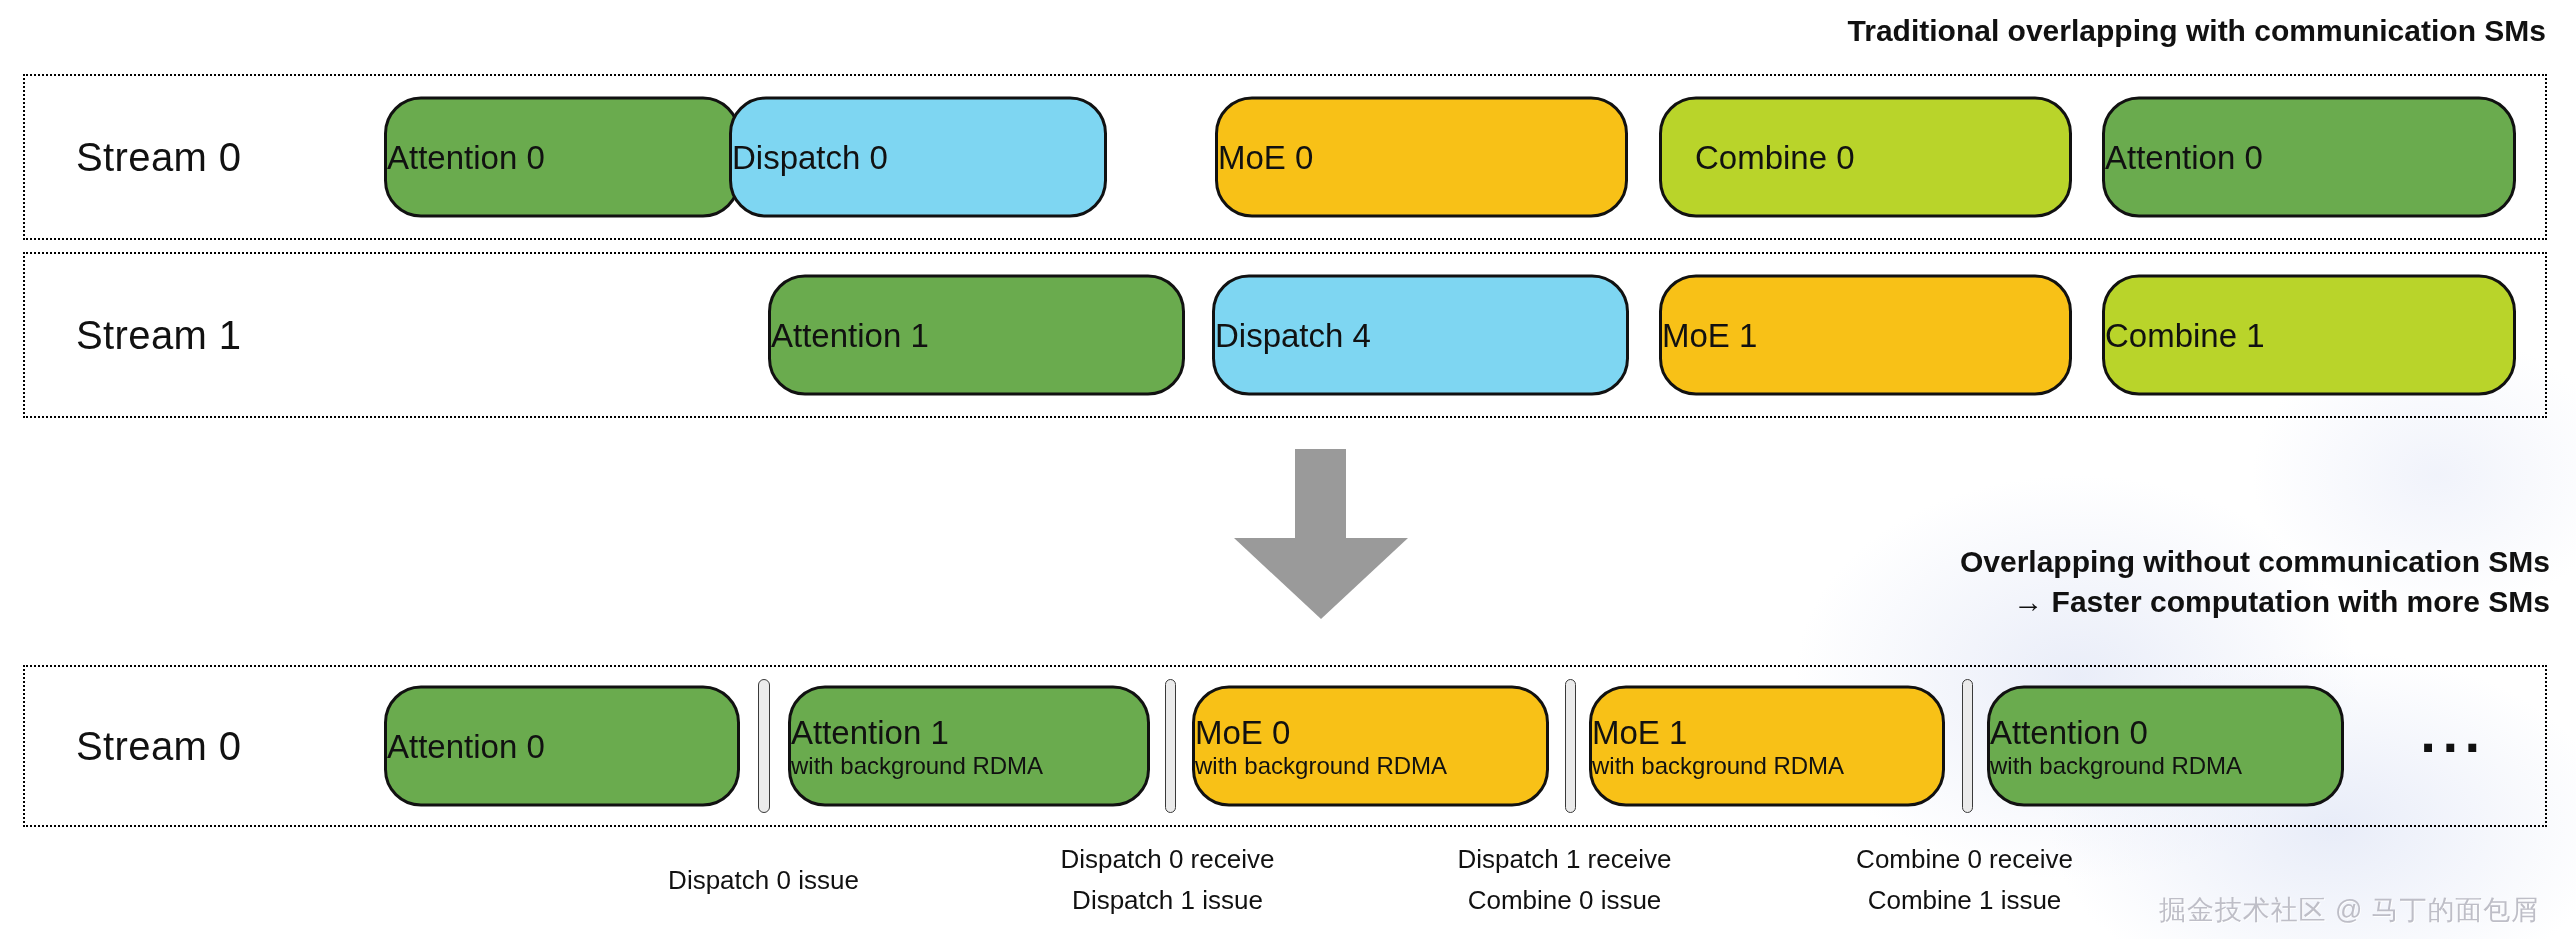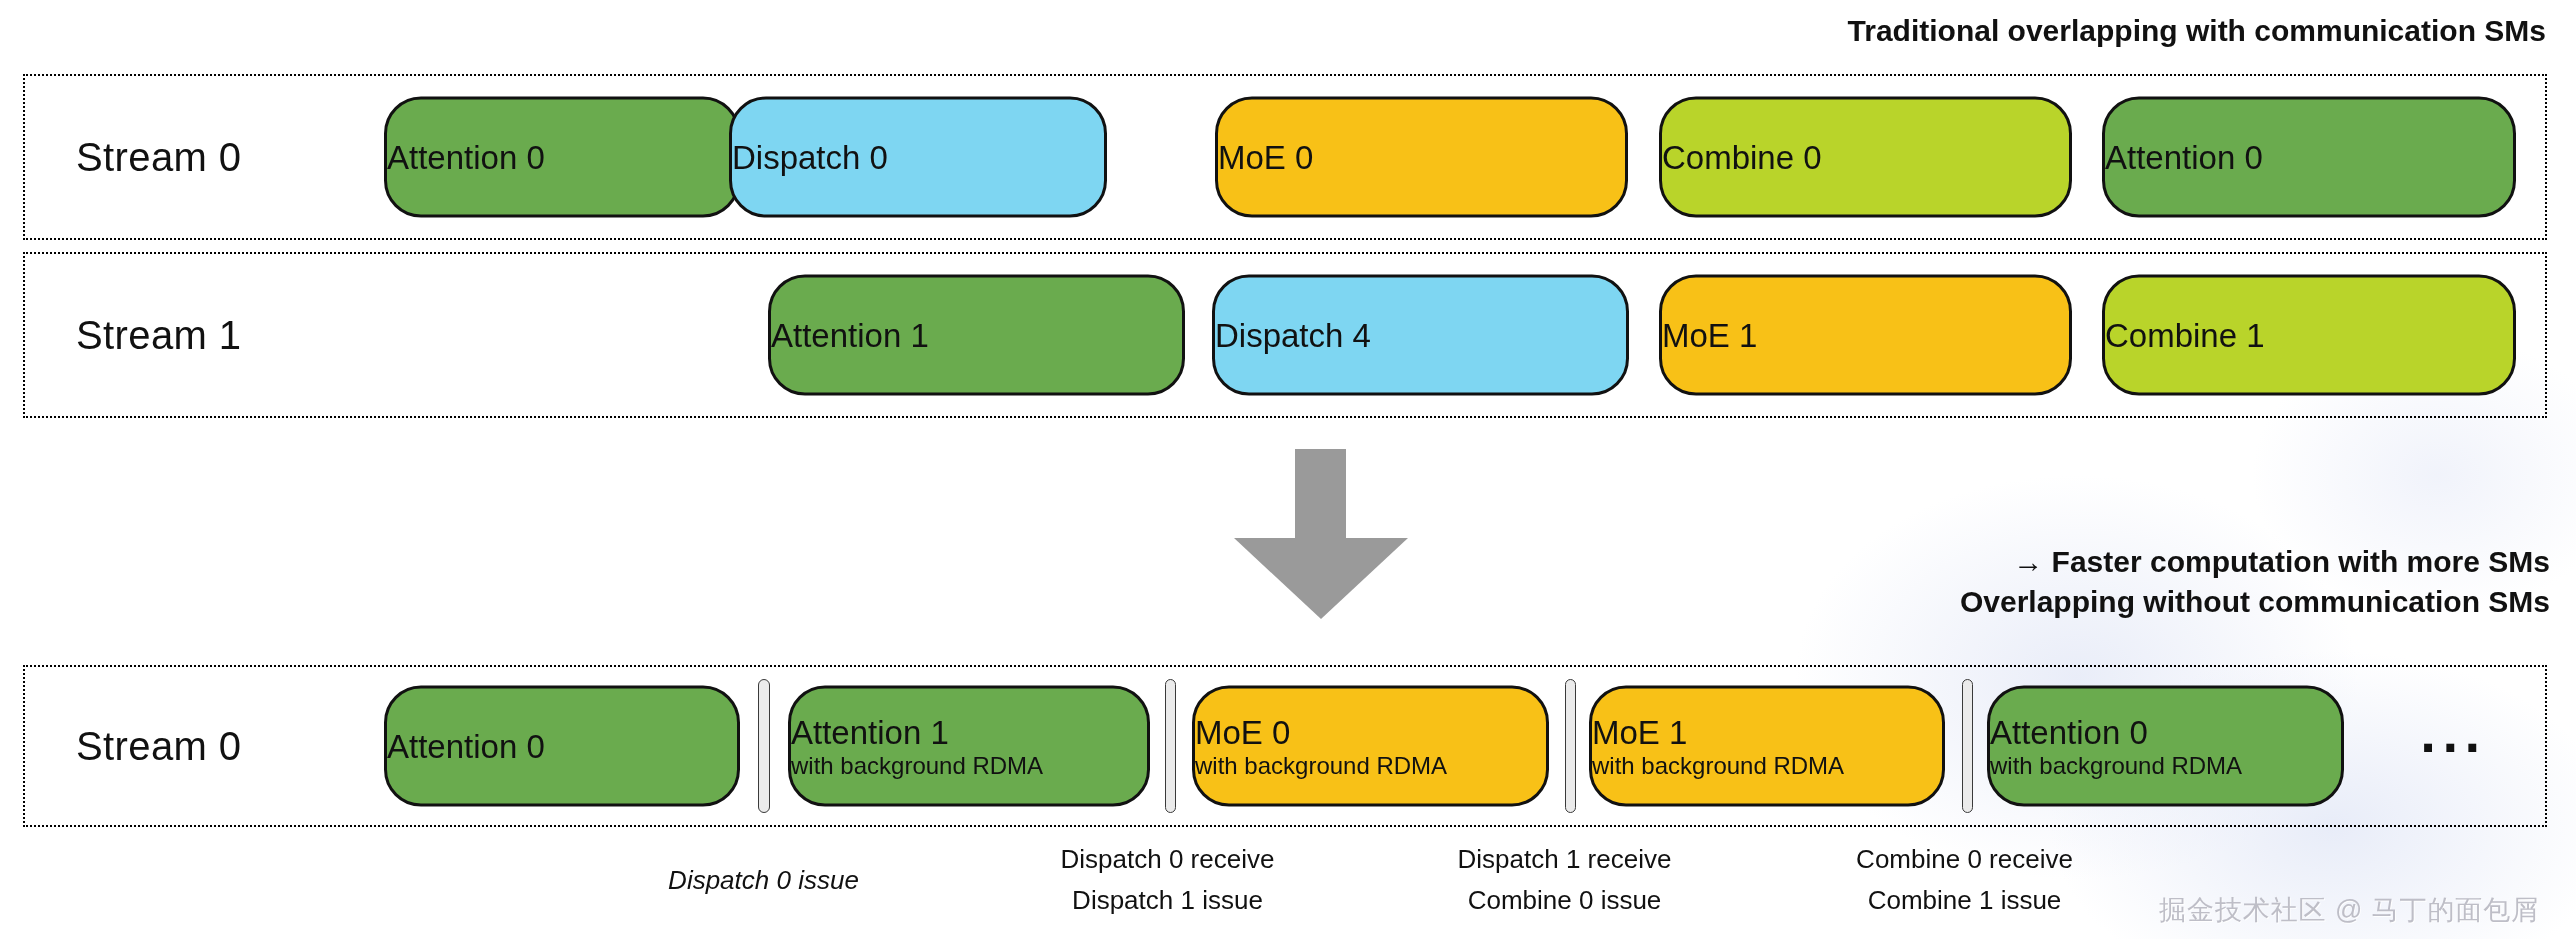--- a/index.html
+++ b/index.html
@@ -79,21 +79,21 @@
   <div class="row-track">
       <div class="task kind-attention" style="left: 359px; width: 356px;">
         <div class="task-label">Attention 0</div>
       </div>
       <div class="task kind-dispatch" style="left: 704px; width: 378px;">
         <div class="task-label">Dispatch 0</div>
       </div>
       <div class="task kind-moe" style="left: 1190px; width: 413px;">
         <div class="task-label">MoE 0</div>
       </div>
-      <div class="task kind-combine" style="left: 1634px; width: 413px;">
+      <div class="task kind-combine" style="left: 1634px; width: 413px; padding-left: 33px;">
         <div class="task-label">Combine 0</div>
       </div>
       <div class="task kind-attention" style="left: 2077px; width: 414px;">
         <div class="task-label">Attention 0</div>
       </div>
     </div>
 </div>
 
 <div class="row row-2">
   <div class="row-label">Stream 1</div>
@@ -112,22 +112,22 @@
       </div>
     </div>
 </div>
 
 <div class="arrow">
   <div class="arrow-stem"></div>
   <div class="arrow-head"></div>
 </div>
 
 <div class="title title-mid">
+  <div>Overlapping without communication SMs</div>
   <div>→ Faster computation with more SMs</div>
-  <div>Overlapping without communication SMs</div>
 </div>
 
 <div class="row row-3">
   <div class="row-label">Stream 0</div>
   <div class="row-track">
       <div class="task kind-attention" style="left: 359px; width: 356px;">
         <div class="task-label">Attention 0</div>
       </div>
       <div class="separator" style="left: 733px; width: 12.3px;"></div>
       <div class="task kind-attention" style="left: 763px; width: 362px;">
@@ -147,21 +147,21 @@
       <div class="separator" style="left: 1937px; width: 10.6px;"></div>
       <div class="task kind-attention" style="left: 1962px; width: 357px;">
         <div class="task-label">Attention 0</div>
         <div class="task-sublabel">with background RDMA</div>
       </div>
       <div class="ellipsis" style="left: 2367px; width: 123px;">···</div>
     </div>
 </div>
 
 <div class="annotations">
-    <div class="annotation" style="left: 535px; font-style: italic;">
+    <div class="annotation" style="left: 535px;">
       <div class="annotation-line">Dispatch 0 issue</div>
     </div>
     <div class="annotation" style="left: 939px;">
       <div class="annotation-line">Dispatch 0 receive</div>
       <div class="annotation-line">Dispatch 1 issue</div>
     </div>
     <div class="annotation" style="left: 1336px;">
       <div class="annotation-line">Dispatch 1 receive</div>
       <div class="annotation-line">Combine 0 issue</div>
     </div>

